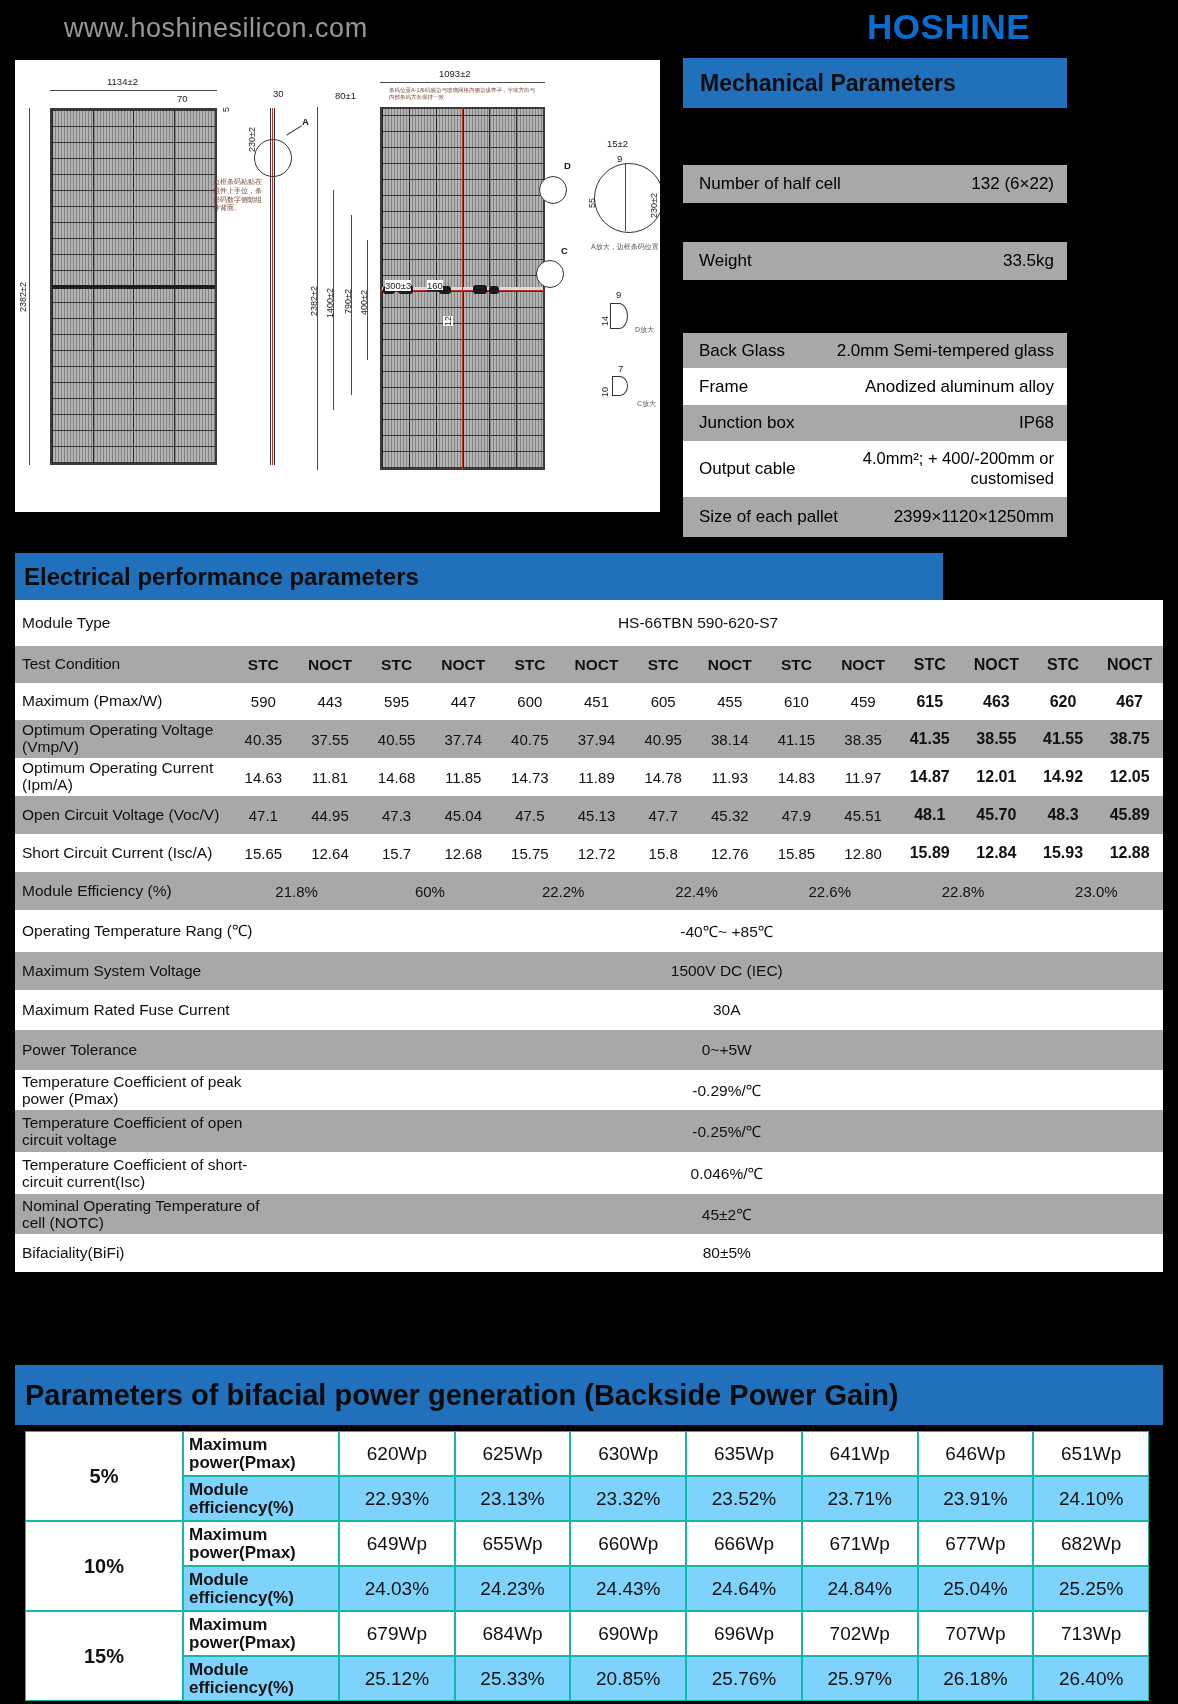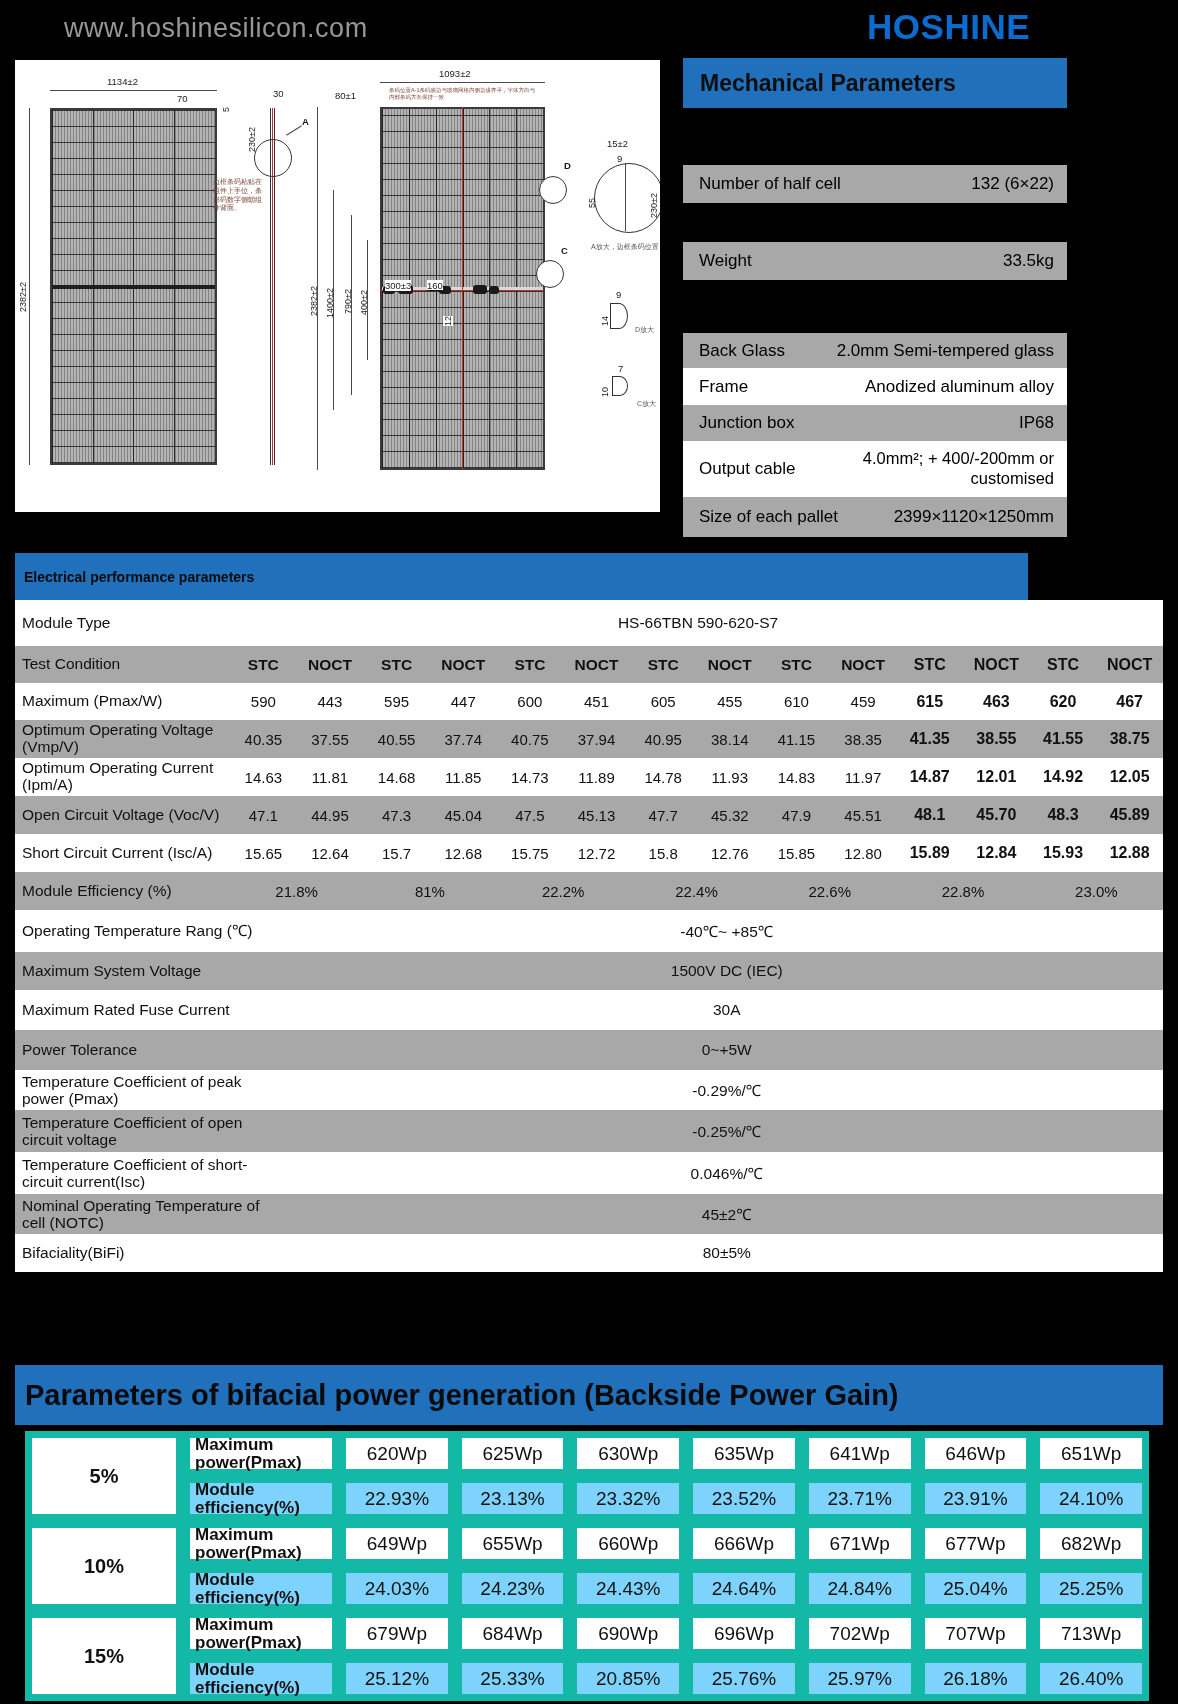--- a/index.html
+++ b/index.html
@@ -33,43 +33,43 @@
   
   .mech-title{position:absolute;left:683px;top:58px;width:384px;height:50px;background:#2070bb;
     display:flex;align-items:center;padding-left:17px;box-sizing:border-box;
     font-size:23px;font-weight:600;color:#0d0d0d;}
   .mrow{position:absolute;left:683px;width:384px;display:flex;justify-content:space-between;align-items:center;
     padding:0 13px 0 16px;box-sizing:border-box;font-size:17px;color:#000000;}
   .mrow .mv{text-align:right;}
   .gbg{background:#a8a8a8;} .wbg{background:#fff;}
   .mv2{width:245px;line-height:1.2;font-size:16.5px;}
   
-  .eheader{position:absolute;left:15px;top:553px;width:1013px;height:47px;background:#2070bb;
+  .eheader{position:absolute;left:15px;top:553px;width:928px;height:47px;background:#2070bb;
     display:flex;align-items:center;padding-left:9px;box-sizing:border-box;
-    font-size:14px;font-weight:600;color:#0b0b0b;}
+    font-size:24px;font-weight:600;color:#0b0b0b;}
   .etable{position:absolute;left:15px;top:600px;width:1148px;height:582px;background:#0ea5e9;border-radius:12px;}
   .erow{display:flex;box-sizing:border-box;}
   .rh46{height:46px;} .rh42{height:42px;} .rh40{height:40px;} .rh38{height:38px;} .rh37{height:37px;}
   .elabel{width:215px;padding-left:7px;box-sizing:border-box;display:flex;align-items:center;
     font-size:15.5px;line-height:1.08;}
   .cells{flex:1;display:flex;}
   .cell{flex:1;display:flex;align-items:center;justify-content:center;font-size:15px;white-space:nowrap;}
   .thead .cell{font-weight:600;font-size:15.5px;}
   .cell.bold{font-weight:700;font-size:16px;}
   .srow{position:relative;}
   .sl{position:absolute;left:7px;top:50%;transform:translateY(-50%);font-size:15.5px;line-height:1.12;max-width:265px;}
   .sv{position:absolute;left:62%;top:50%;transform:translate(-50%,-50%);font-size:15.5px;white-space:nowrap;}
   .mtv{left:59.5%;}
   
   .bheader{position:absolute;left:15px;top:1365px;width:1148px;height:60px;background:#2070bb;
     display:flex;align-items:center;padding-left:10px;box-sizing:border-box;
     font-size:29px;font-weight:700;color:#0a0a0a;}
   .biftable{position:absolute;left:22px;top:1428px;width:1130px;background:#000;border:3px solid #000;
     box-sizing:border-box;display:grid;grid-template-columns:158px 156px repeat(7,1fr);grid-auto-rows:45px;}
-  .bcell{border:7px solid #14b8a6;display:flex;align-items:center;justify-content:center;box-sizing:border-box;}
+  .bcell{border:1px solid #14b8a6;display:flex;align-items:center;justify-content:center;box-sizing:border-box;}
   .bgain{grid-row:span 2;background:#fff;font-size:20px;font-weight:700;}
   .blabel{justify-content:flex-start;padding-left:5px;font-size:17px;font-weight:700;line-height:1.05;}
   .bval{font-size:19px;}
   .bw{background:#fff;} .bg{background:#7dd3fc;}
 </style>
 </head>
 <body>
 
 <div class="canvas">
 
@@ -287,21 +287,21 @@
           <span class="cell bold">15.89</span>
           <span class="cell bold">12.84</span>
           <span class="cell bold">15.93</span>
           <span class="cell bold">12.88</span>
         </div>
     </div>
     <div class="erow rh38 gbg">
       <div class="elabel">Module Efficiency (%)</div>
       <div class="cells">
           <span class="cell">21.8%</span>
-          <span class="cell">81%</span>
+          <span class="cell">60%</span>
           <span class="cell">22.2%</span>
           <span class="cell">22.4%</span>
           <span class="cell">22.6%</span>
           <span class="cell">22.8%</span>
           <span class="cell">23.0%</span>
         </div>
     </div>
     <div class="erow srow rh42 wbg">
       <span class="sl">Operating Temperature Rang (℃)</span>
       <span class="sv">-40℃~ +85℃</span>

